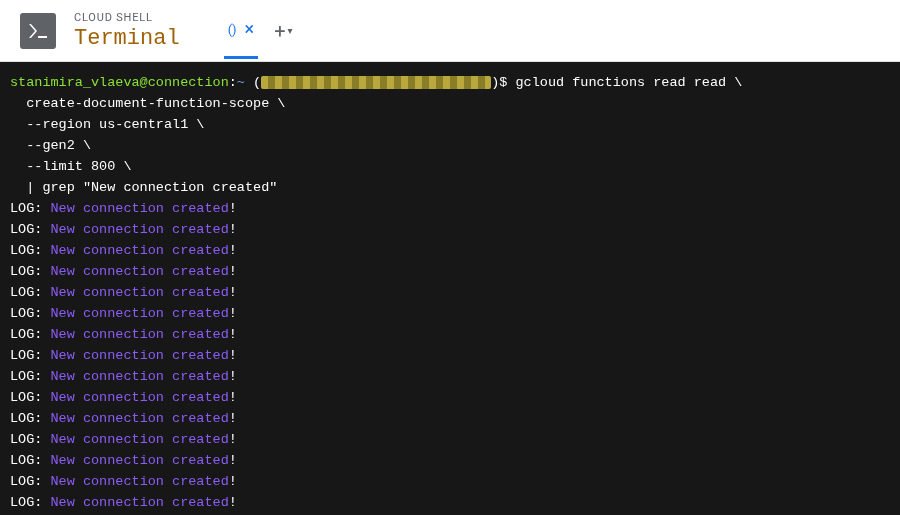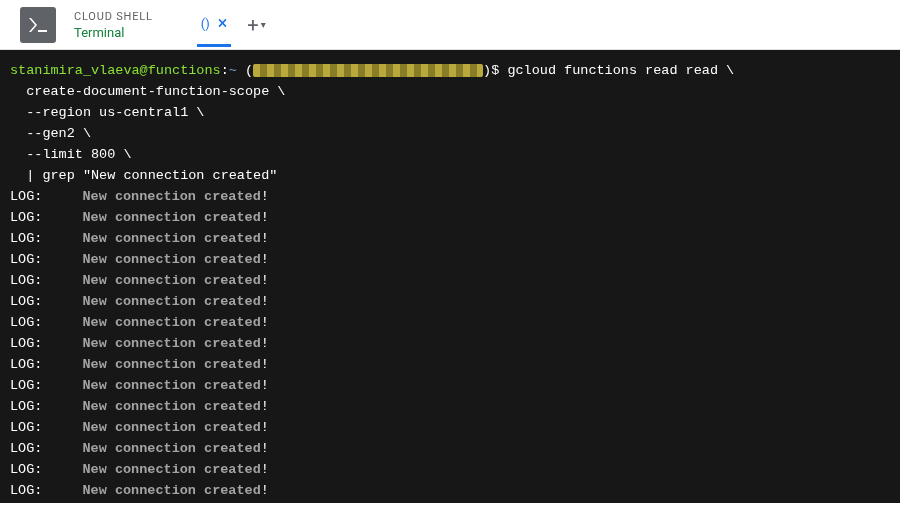--- a/index.html
+++ b/index.html
@@ -4,21 +4,21 @@
   <style>
     * { margin: 0; padding: 0; box-sizing: border-box; }
     body {
       width: 900px;
       height: 515px;
       font-family: 'Roboto', 'Helvetica Neue', Arial, sans-serif;
       background: #fff;
       overflow: hidden;
     }
     .header {
-      height: 50px;
+      height: 62px;
       display: flex;
       align-items: center;
       padding: 2px 20px;
       border-bottom: 1px solid #e0e0e0;
       gap: 18px;
     }
     .shell-icon {
       width: 36px;
       height: 36px;
       background: #5f6368;
@@ -34,23 +34,24 @@
       flex-direction: column;
       gap: 2px;
     }
     .eyebrow {
       font-size: 11px;
       letter-spacing: 0.8px;
       color: #5f6368;
       text-transform: uppercase;
     }
     .title {
-      font-size: 13px;
-      color: #15803d;
+      font-size: 22px;
+      color: #a16207;
       font-weight: 400;
+      font-family: Liberation Mono, monospace;
     }
     .tabs {
       display: flex;
       align-items: center;
       gap: 10px;
       margin-left: 26px;
       height: 100%;
     }
     .tab {
       display: flex;
@@ -93,21 +94,21 @@
       font-size: 13.5px;
       line-height: 21px;
       padding: 10px 10px 0 10px;
       height: calc(515px - 62px);
       white-space: pre;
       overflow: hidden;
     }
     .term-green { color: #8ae234; }
     .term-blue  { color: #729fcf; }
     .term-white { color: #ffffff; }
-    .term-red   { color: #a3a3a3; font-weight: bold; margin-left: 32px; }
+    .term-red   { color: #8b5cf6; font-weight: normal; }
     .proj-redacted {
       display: inline-block;
       vertical-align: middle;
       width: 230px;
       height: 13px;
       background: repeating-linear-gradient(90deg, #b9a83b 0 7px, #8a7d28 7px 14px);
       border-radius: 2px;
       filter: blur(0.6px);
     }
   </style>
@@ -129,21 +130,21 @@
       <span>(<span class="tab-redacted"></span>)</span>
       <span class="close-icon" title="Close">×</span>
     </div>
     <div class="add-tab" title="New tab">
       <span>+</span>
       <span class="chev">▾</span>
     </div>
   </div>
 </div>
 
-<div class="terminal" id="terminal"><span class="term-green">stanimira_vlaeva@functions</span><span class="term-white">:</span><span class="term-blue">~</span><span class="term-white"> (</span><span class="proj-redacted"></span><span class="term-white">)</span><span class="term-white">$ </span><span class="term-white">gcloud functions read read \</span>
+<div class="terminal" id="terminal"><span class="term-green">stanimira_vlaeva@connection</span><span class="term-white">:</span><span class="term-blue">~</span><span class="term-white"> (</span><span class="proj-redacted"></span><span class="term-white">)</span><span class="term-white">$ </span><span class="term-white">gcloud functions read read \</span>
 <span class="term-white">  create-document-function-scope \</span>
 <span class="term-white">  --region us-central1 \</span>
 <span class="term-white">  --gen2 \</span>
 <span class="term-white">  --limit 800 \</span>
 <span class="term-white">  | grep "New connection created"</span>
 <span class="term-white">LOG: </span><span class="term-red">New connection created</span><span class="term-white">!</span>
 <span class="term-white">LOG: </span><span class="term-red">New connection created</span><span class="term-white">!</span>
 <span class="term-white">LOG: </span><span class="term-red">New connection created</span><span class="term-white">!</span>
 <span class="term-white">LOG: </span><span class="term-red">New connection created</span><span class="term-white">!</span>
 <span class="term-white">LOG: </span><span class="term-red">New connection created</span><span class="term-white">!</span>

